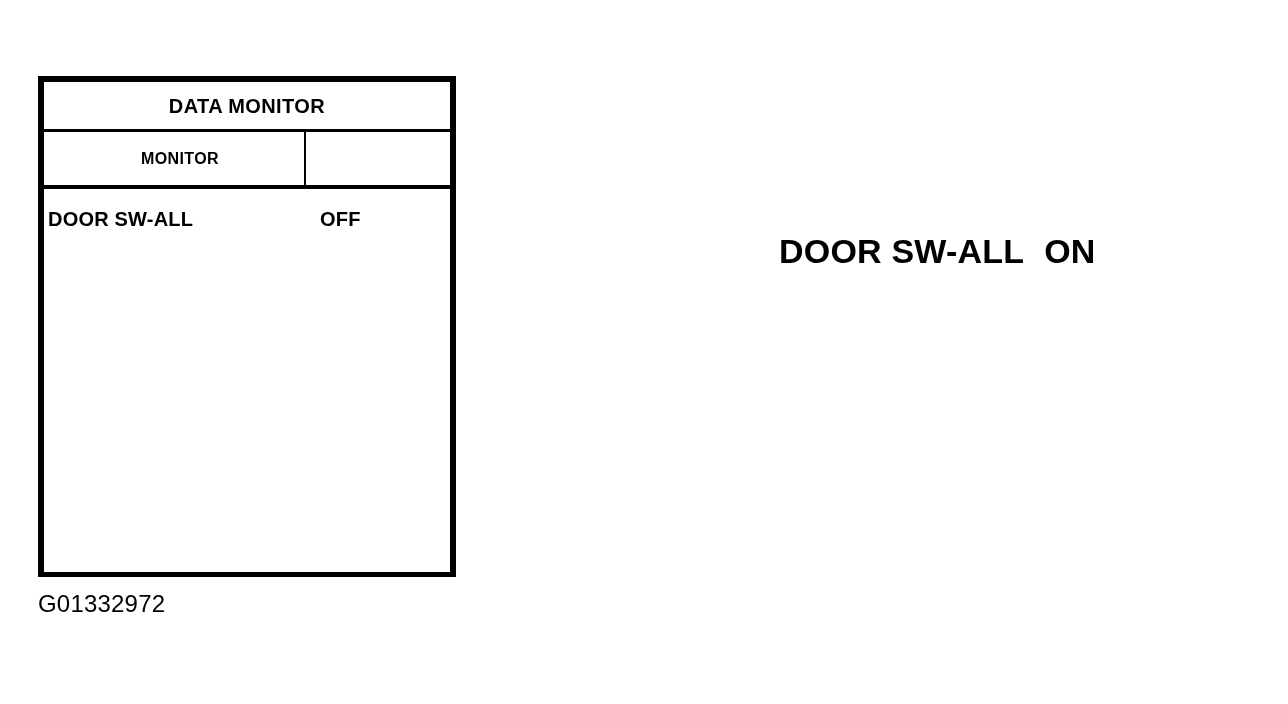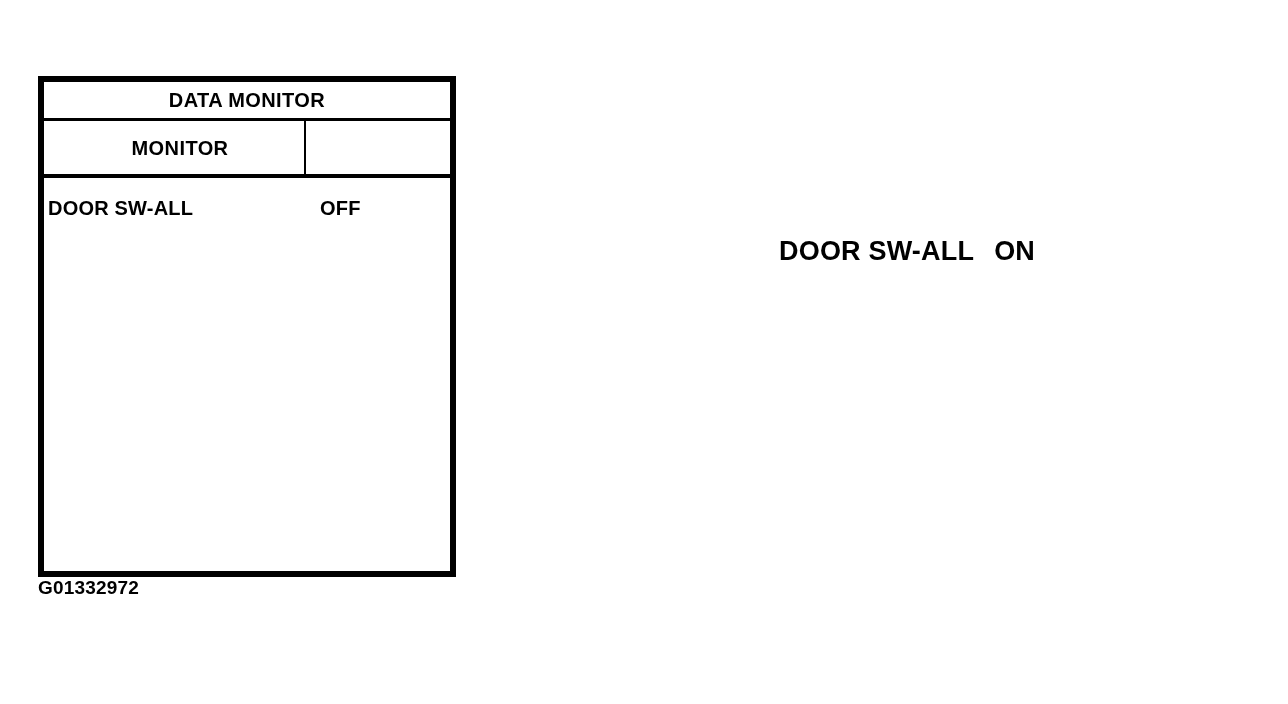--- a/index.html
+++ b/index.html
@@ -24,21 +24,21 @@
     top: 76px;
     width: 418px;
     height: 501px;
     box-sizing: border-box;
     border: 6px solid #000000;
     background: #ffffff;
   }
 
   .panel-title-row {
     position: relative;
-    height: 39px;
+    height: 50px;
     box-sizing: border-box;
     border-bottom: 3px solid #000000;
     display: flex;
     align-items: center;
     justify-content: center;
   }
   .panel-title-text {
     font-size: 20px;
     font-weight: bold;
     letter-spacing: 0.4px;
@@ -60,21 +60,21 @@
     border-right: 2px solid #000000;
     display: flex;
     align-items: center;
     justify-content: center;
   }
   .subhead-cell-right {
     flex: 1 1 auto;
     box-sizing: border-box;
   }
   .subhead-text {
-    font-size: 20px;
+    font-size: 16px;
     font-weight: bold;
     letter-spacing: 0.4px;
     line-height: 1;
     white-space: nowrap;
     margin-left: 12px;
   }
 
   .panel-body {
     position: relative;
     height: 383px;
@@ -106,23 +106,23 @@
     font-weight: bold;
     letter-spacing: 0.2px;
     line-height: 26px;
     white-space: nowrap;
   }
 
   
   #figure-caption {
     position: absolute;
     left: 38px;
-    top: 576px;
-    font-size: 19px;
-    font-weight: bold;
+    top: 592px;
+    font-size: 24px;
+    font-weight: normal;
     letter-spacing: 0.2px;
     line-height: 24px;
     white-space: nowrap;
   }
 
   
   #condition-notes {
     position: absolute;
     left: 779px;
     top: 219px;
@@ -134,21 +134,21 @@
   .note-block:last-child {
     margin-bottom: 0;
   }
   .note-condition {
     font-size: 27px;
     font-weight: normal;
     line-height: 36px;
     white-space: nowrap;
   }
   .note-result {
-    font-size: 27px;
+    font-size: 34px;
     font-weight: bold;
     line-height: 36px;
     letter-spacing: 0.2px;
     white-space: nowrap;
     margin-top: 14px;
   }
   .note-result .result-gap {
     display: inline-block;
     width: 20px;
   }

